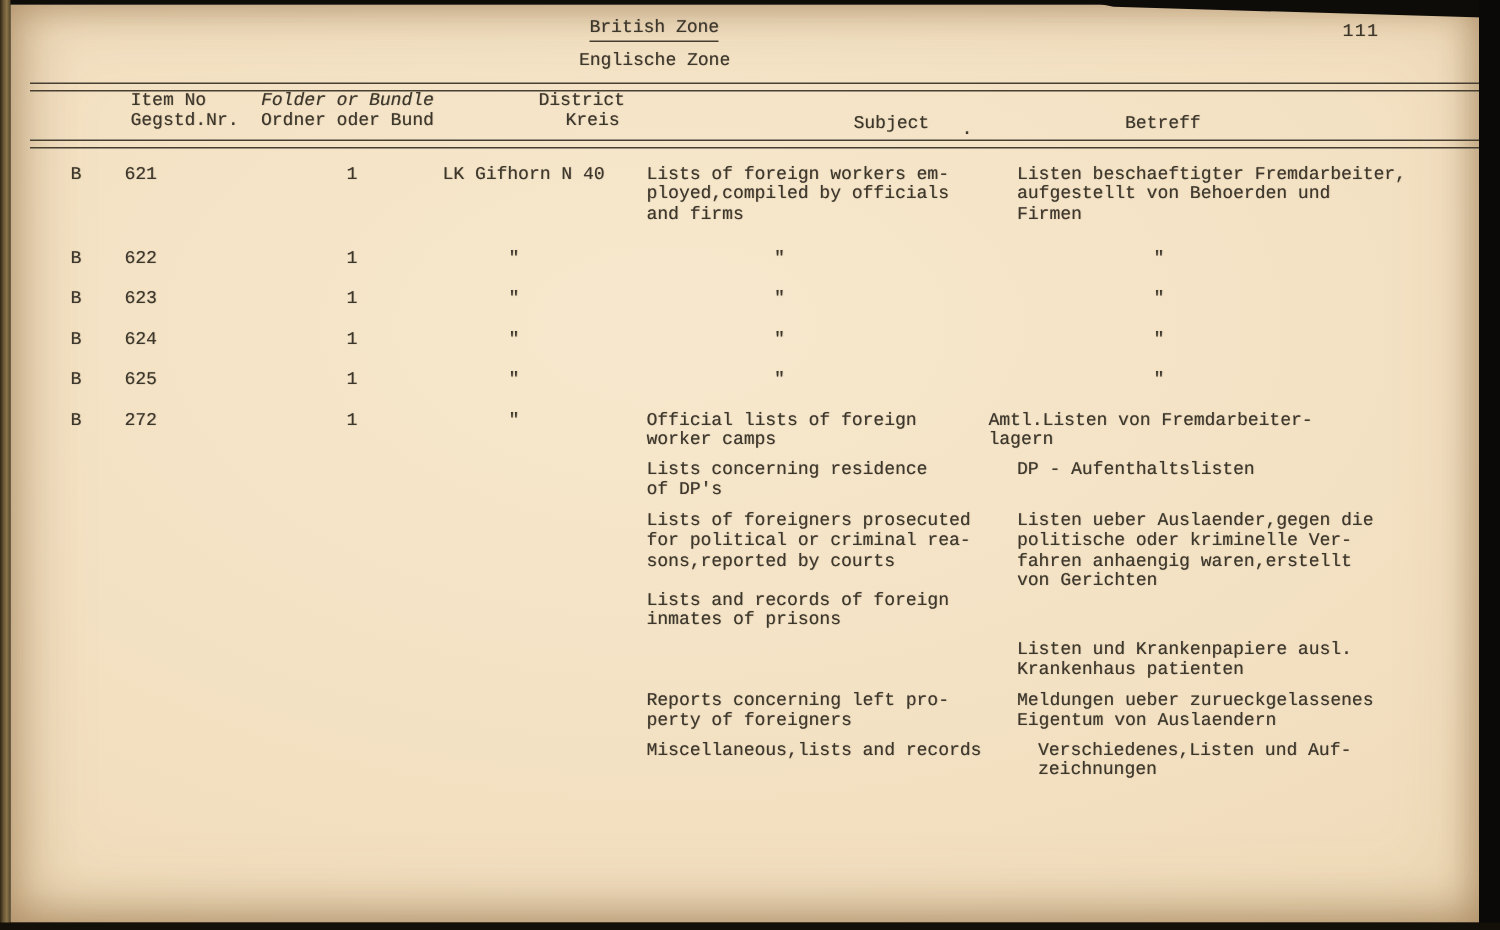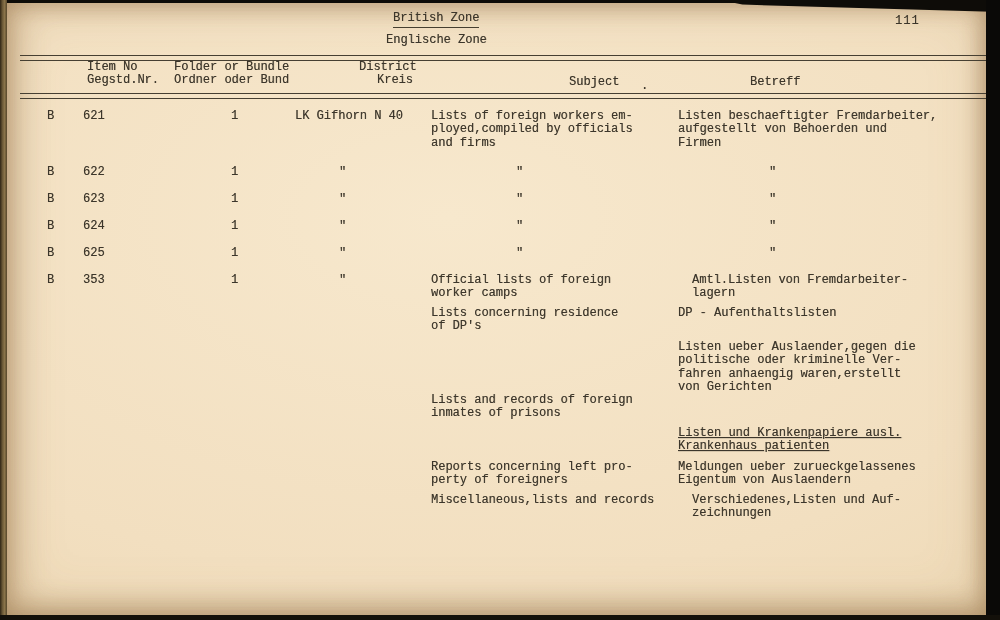--- a/index.html
+++ b/index.html
@@ -32,21 +32,21 @@
   <div class="paper">
 
     <div class="t underlined" style="left:386px;top:9px;">British Zone</div>
     <div class="t" style="left:379px;top:31px;">Englische Zone</div>
     <div class="t" style="left:888px;top:12px;letter-spacing:1px;">111</div>
 
     <div class="rule" style="top:52px;"></div>
 
     <div class="t" style="left:80px;top:58px;">Item No</div>
     <div class="t" style="left:80px;top:71px;">Gegstd.Nr.</div>
-    <div class="t" style="left:167px;top:58px;">Folder or Bundle</div>
+    <div class="t" style="left:167px;top:58px;font-style:italic;">Folder or Bundle</div>
     <div class="t" style="left:167px;top:71px;">Ordner oder Bund</div>
     <div class="t" style="left:352px;top:58px;">District</div>
     <div class="t" style="left:370px;top:71px;">Kreis</div>
     <div class="t" style="left:562px;top:73px;">Subject</div>
     <div class="t" style="left:634px;top:77px;">.</div>
     <div class="t" style="left:743px;top:73px;">Betreff</div>
 
     <div class="rule" style="top:90px;"></div>
 
     <div class="t" style="left:40px;top:107px;">B</div>
@@ -82,42 +82,45 @@
     <div class="t" style="left:762px;top:217px;">"</div>
 
     <div class="t" style="left:40px;top:244px;">B</div>
     <div class="t" style="left:76px;top:244px;">625</div>
     <div class="t" style="left:224px;top:244px;">1</div>
     <div class="t" style="left:332px;top:244px;">"</div>
     <div class="t" style="left:509px;top:244px;">"</div>
     <div class="t" style="left:762px;top:244px;">"</div>
 
     <div class="t" style="left:40px;top:271px;">B</div>
-    <div class="t" style="left:76px;top:271px;">353</div>
+    <div class="t" style="left:76px;top:271px;">272</div>
     <div class="t" style="left:224px;top:271px;">1</div>
     <div class="t" style="left:332px;top:271px;">"</div>
 
     <div class="t" style="left:424px;top:271px;">Official lists of foreign
 worker camps</div>
-    <div class="t" style="left:685px;top:271px;">Amtl.Listen von Fremdarbeiter-
+    <div class="t" style="left:652px;top:271px;">Amtl.Listen von Fremdarbeiter-
 lagern</div>
 
     <div class="t" style="left:424px;top:304px;">Lists concerning residence
 of DP's</div>
     <div class="t" style="left:671px;top:304px;">DP - Aufenthaltslisten</div>
 
+    <div class="t" style="left:424px;top:338px;">Lists of foreigners prosecuted
+for political or criminal rea-
+sons,reported by courts</div>
     <div class="t" style="left:671px;top:338px;">Listen ueber Auslaender,gegen die
 politische oder kriminelle Ver-
 fahren anhaengig waren,erstellt
 von Gerichten</div>
 
     <div class="t" style="left:424px;top:391px;">Lists and records of foreign
 inmates of prisons</div>
 
-    <div class="t" style="left:671px;top:424px;text-decoration:underline;">Listen und Krankenpapiere ausl.
+    <div class="t" style="left:671px;top:424px;">Listen und Krankenpapiere ausl.
 Krankenhaus patienten</div>
 
     <div class="t" style="left:424px;top:458px;">Reports concerning left pro-
 perty of foreigners</div>
     <div class="t" style="left:671px;top:458px;">Meldungen ueber zurueckgelassenes
 Eigentum von Auslaendern</div>
 
     <div class="t" style="left:424px;top:491px;">Miscellaneous,lists and records</div>
     <div class="t" style="left:685px;top:491px;">Verschiedenes,Listen und Auf-
 zeichnungen</div>

